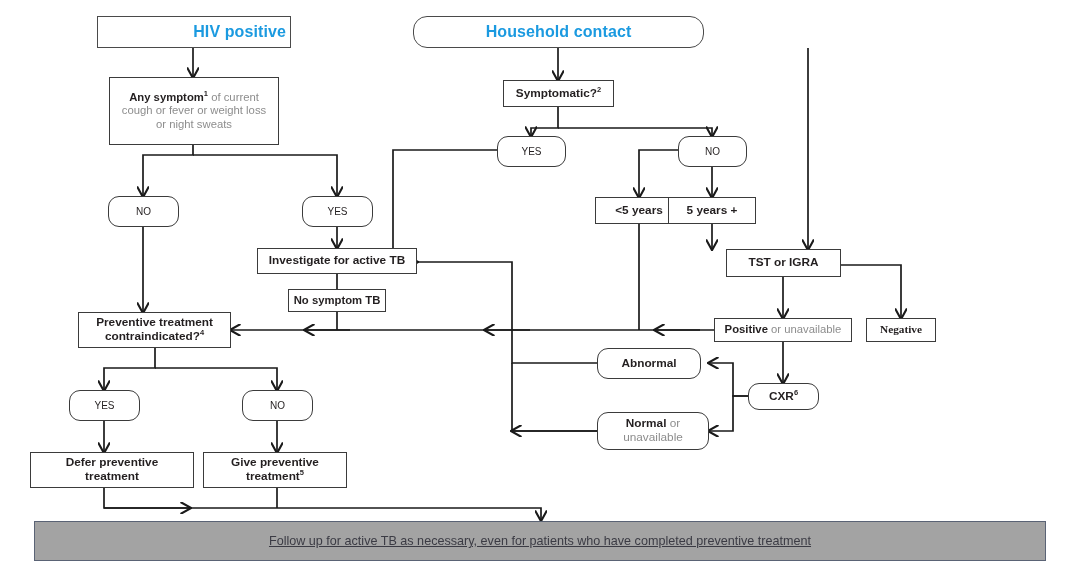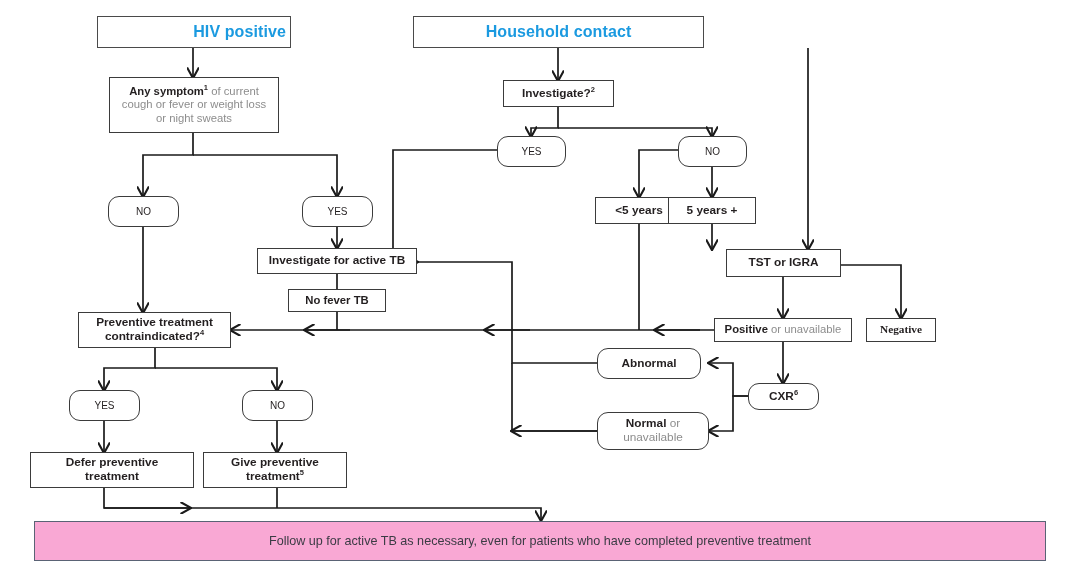--- a/index.html
+++ b/index.html
@@ -13,22 +13,22 @@
   .node.round{border-radius:11px;border-width:1.6px;}
   .node.header{border-color:#4a4a4a;border-width:1.3px;}
   .node.header .txt{color:#1b9ae0;font-weight:bold;font-size:16px;letter-spacing:.1px;}
   .node .txt{display:block;padding:0 4px;}
   .t11{font-size:11.3px;}
   .t115{font-size:11.8px;}
   .t12{font-size:10px;}
   .b{font-weight:bold;}
   .g{color:#8d8d8d;}
   sup{font-size:7.5px;vertical-align:super;line-height:0;font-weight:bold;}
-  .banner{position:absolute;box-sizing:border-box;background:#f9a8d4;border:1.3px solid #5a6375;
-          display:flex;align-items:center;justify-content:center;color:#3b3b44;font-size:12.6px;}
+  .banner{position:absolute;box-sizing:border-box;background:#a3a3a3;border:1.3px solid #5a6375;
+          display:flex;align-items:center;justify-content:center;color:#3b3b44;font-size:12.6px;text-decoration:underline;}
 </style>
 </head>
 <body>
 
 <div id="stage">
 
   <svg class="edges" viewBox="0 0 1080 573" xmlns="http://www.w3.org/2000/svg">
     <defs>
       <marker id="ad" viewBox="0 0 10 10" refX="8" refY="5" markerWidth="7" markerHeight="7" orient="auto-start-reverse">
         <path d="M 0 0 L 9 5 L 0 10" fill="none" stroke="#1a1a1a" stroke-width="1.8"></path>
@@ -96,43 +96,43 @@
       <path d="M104,488 L104,508 L190,508" marker-end="url(#ad)"></path>
       <path d="M104,508 L541,508 L541,520" marker-end="url(#ad)"></path>
       <path d="M277,488 L277,508"></path>
     </g>
   </svg>
 
   <div class="node header" style="left:97px;top:16px;width:194px;height:32px;justify-content:flex-end;">
     <span class="txt">HIV positive</span>
   </div>
 
-  <div class="node header" style="left:413px;top:16px;width:291px;height:32px;">
+  <div class="node header" style="left:413px;top:16px;width:291px;height:32px;border-radius:14px;">
     <span class="txt">Household contact</span>
   </div>
 
 
-  <div class="node" style="left:109px;top:77px;width:170px;height:56px;">
+  <div class="node" style="left:109px;top:77px;width:170px;height:68px;">
     <span class="txt t11">
       <b>Any symptom</b><sup>1</sup><span class="g"> of current</span><br>
       <span class="g">cough or fever or weight loss</span><br>
       <span class="g">or night sweats</span>
     </span>
   </div>
 
   <div class="node round" style="left:108px;top:196px;width:71px;height:31px;">
     <span class="txt t12">NO</span>
   </div>
 
   <div class="node round" style="left:302px;top:196px;width:71px;height:31px;">
     <span class="txt t12">YES</span>
   </div>
 
   <div class="node" style="left:503px;top:80px;width:111px;height:27px;">
-    <span class="txt t115 b"><span>Investigate?</span><sup>2</sup></span>
+    <span class="txt t115 b"><span>Symptomatic?</span><sup>2</sup></span>
   </div>
 
   <div class="node round" style="left:497px;top:136px;width:69px;height:31px;">
     <span class="txt t12">YES</span>
   </div>
 
   <div class="node round" style="left:678px;top:136px;width:69px;height:31px;">
     <span class="txt t12">NO</span>
   </div>
 
@@ -154,21 +154,21 @@
 
   <div class="node" style="left:866px;top:318px;width:70px;height:24px;font-family:Liberation Serif, serif;">
     <span class="txt t11 b">Negative</span>
   </div>
 
   <div class="node" style="left:257px;top:248px;width:160px;height:26px;">
     <span class="txt t115 b">Investigate for active TB</span>
   </div>
 
   <div class="node" style="left:288px;top:289px;width:98px;height:23px;">
-    <span class="txt t11 b">No fever TB</span>
+    <span class="txt t11 b">No symptom TB</span>
   </div>
 
   <div class="node round" style="left:748px;top:383px;width:71px;height:27px;">
     <span class="txt t115 b"><span>CXR</span><sup>6</sup></span>
   </div>
 
   <div class="node round" style="left:597px;top:348px;width:104px;height:31px;">
     <span class="txt t115 b">Abnormal</span>
   </div>
 

